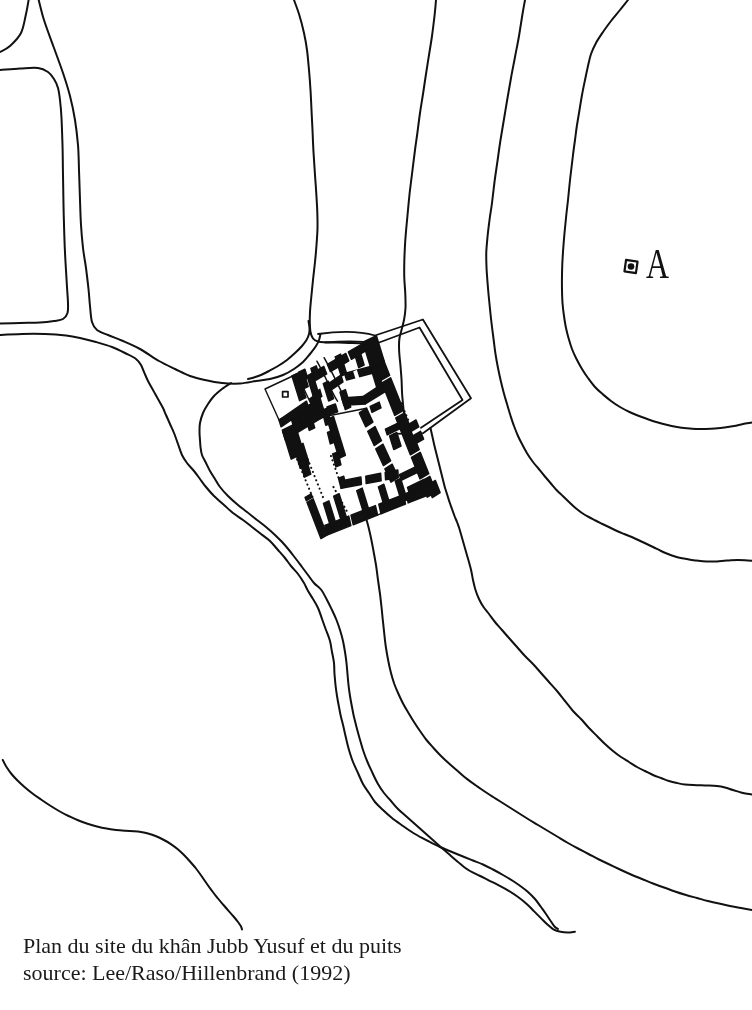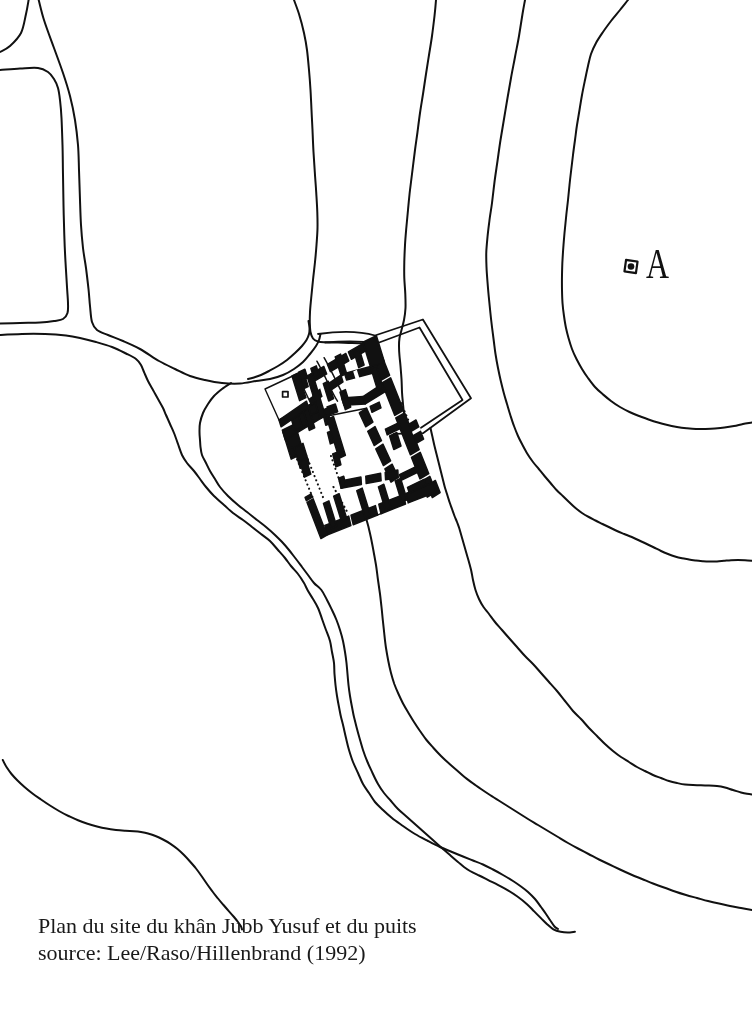--- a/index.html
+++ b/index.html
@@ -1,17 +1,17 @@
 <!DOCTYPE html>
 <html><head>
 <meta charset="utf-8">
 <style>
   html,body{margin:0;padding:0;background:#ffffff;}
   .page{position:relative;width:752px;height:1010px;background:#ffffff;overflow:hidden;}
-  .cap{position:absolute;left:23px;top:913px;font-family:"Liberation Serif",serif;font-size:22px;line-height:26.5px;color:#1a1a1a;white-space:pre;margin-left:15px;}
+  .cap{position:absolute;left:23px;top:933px;font-family:"Liberation Serif",serif;font-size:22px;line-height:26.5px;color:#1a1a1a;white-space:pre;}
 </style>
 </head>
 <body>
 <div class="page">
 <svg width="752" height="1010" viewBox="0 0 752 1010" fill="none" stroke-linecap="round" stroke-linejoin="round">
 <g>
 
   <path d="M28.6,0.0 C28.2,2.3 27.3,8.5 26.0,14.0 C24.7,19.5 23.7,27.7 21.0,33.0 C18.3,38.3 13.5,42.8 10.0,46.0 C6.5,49.2 1.7,51.0 0.0,52.0" stroke="#111" stroke-width="2.0" fill="none"></path>
 
   <path d="M38.7,0.0 C39.6,3.3 41.5,12.0 44.0,20.0 C46.5,28.0 50.8,39.2 54.0,48.0 C57.2,56.8 60.3,65.0 63.0,73.0 C65.7,81.0 68.0,88.2 70.0,96.0 C72.0,103.8 73.7,111.8 75.0,120.0 C76.3,128.2 77.3,136.7 78.0,145.0 C78.7,153.3 78.7,160.8 79.0,170.0 C79.3,179.2 79.7,190.8 80.0,200.0 C80.3,209.2 80.5,217.0 81.0,225.0 C81.5,233.0 82.2,240.8 83.0,248.0 C83.8,255.2 85.1,261.2 86.0,268.0 C86.9,274.8 87.8,282.7 88.5,289.0 C89.2,295.3 89.4,300.5 90.0,306.0 C90.6,311.5 90.8,318.0 92.0,322.0 C93.2,326.0 94.3,327.8 97.0,330.0 C99.7,332.2 103.7,333.2 108.0,335.0 C112.3,336.8 117.7,338.7 123.0,341.0 C128.3,343.3 134.0,345.7 140.0,349.0 C146.0,352.3 153.2,357.7 159.0,361.0 C164.8,364.3 169.8,366.5 175.0,369.0 C180.2,371.5 185.0,374.2 190.0,376.0 C195.0,377.8 199.7,378.8 205.0,380.0 C210.3,381.2 216.2,382.4 222.0,383.0 C227.8,383.6 234.3,383.8 240.0,383.5 C245.7,383.2 251.0,381.8 256.0,381.0 C261.0,380.2 265.5,380.0 270.0,379.0 C274.5,378.0 279.0,376.7 283.0,375.0 C287.0,373.3 290.7,371.2 294.0,369.0 C297.3,366.8 300.3,364.5 303.0,362.0 C305.7,359.5 307.8,356.7 310.0,354.0 C312.2,351.3 314.5,348.3 316.0,346.0 C317.5,343.7 318.2,342.0 319.0,340.0 C319.8,338.0 320.2,335.0 320.5,334.0" stroke="#111" stroke-width="2.0" fill="none"></path>

